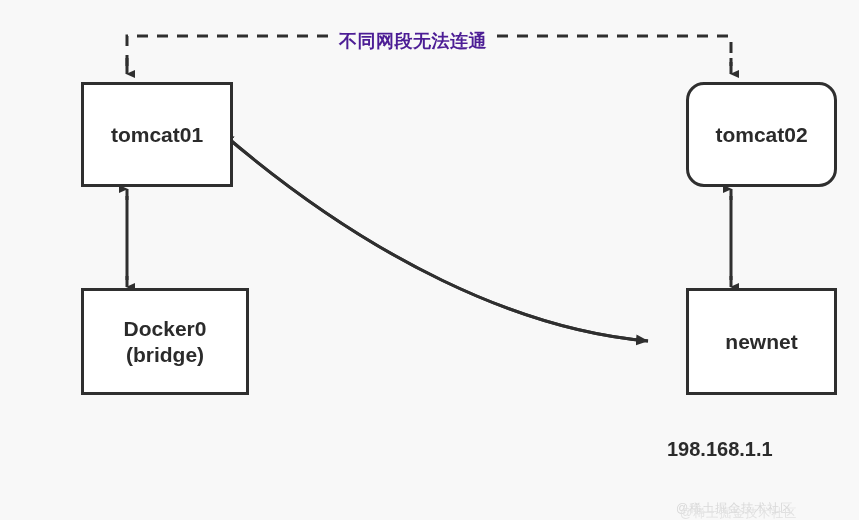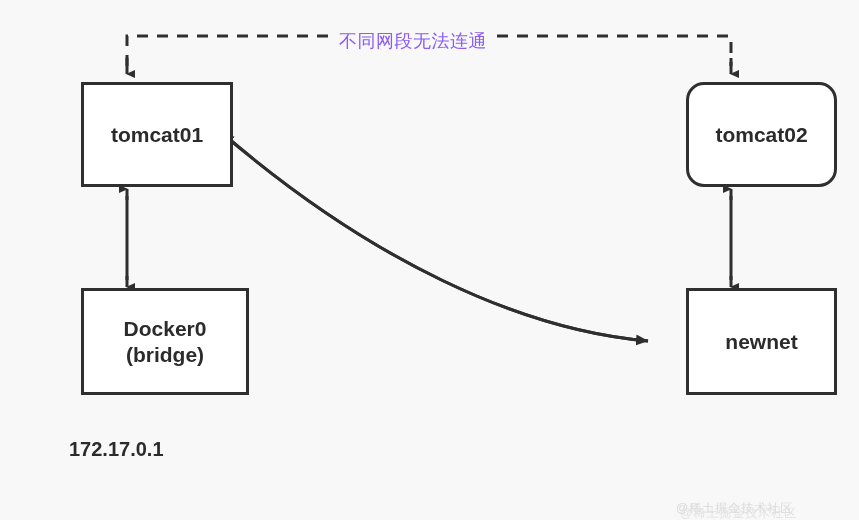--- a/index.html
+++ b/index.html
@@ -43,22 +43,22 @@
     margin-left: 30px;
   }
   #node-tomcat01 { left: 51px;  top: 82px;  width: 152px; height: 105px; }
   #node-tomcat02 { left: 656px; top: 82px;  width: 151px; height: 105px; border-radius: 18px; }
   #node-docker0  { left: 51px;  top: 288px; width: 168px; height: 107px; }
   #node-newnet   { left: 656px; top: 288px; width: 151px; height: 107px; text-align: right; }
   #node-docker0 .node-label { white-space: pre-line; }
 
   .edge-label {
     position: absolute;
-    color: #8b5cf6;
-    font-weight: normal;
+    color: #4c1d95;
+    font-weight: bold;
     background: #f8f8f8;
     z-index: 4;
     white-space: nowrap;
     text-align: center;
   }
   #label-dashed {
     left: 330px;
     top: 29px;
     font-size: 18px;
     padding: 0 9px;
@@ -158,21 +158,21 @@
 (bridge)</span>
   </div>
 
   <div class="node" id="node-newnet">
     <span class="node-label">newnet</span>
   </div>
 
   <div class="edge-label" id="label-dashed">不同网段无法连通</div>
 
 
-  <div class="ip-label" id="ip-left">172.17.0.1</div>
 
+  <div class="ip-label" id="ip-right">198.168.1.1</div>
 
   <div id="watermark">
     <span>@稀土掘金技术社区</span>
     <span class="wm-ghost">@稀土掘金技术社区</span>
   </div>
 
 </div>
 
 </body></html>

